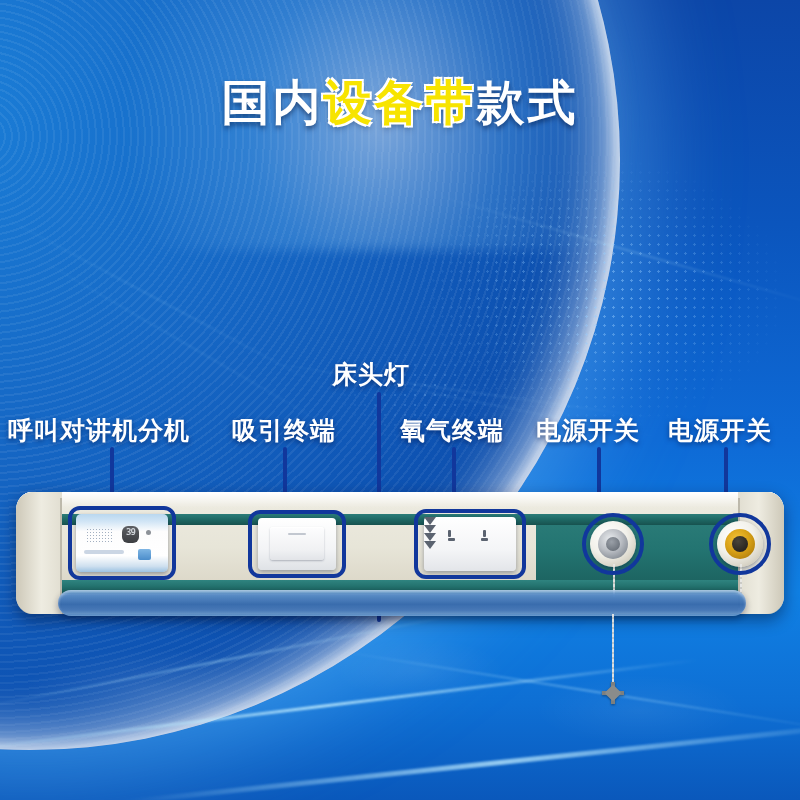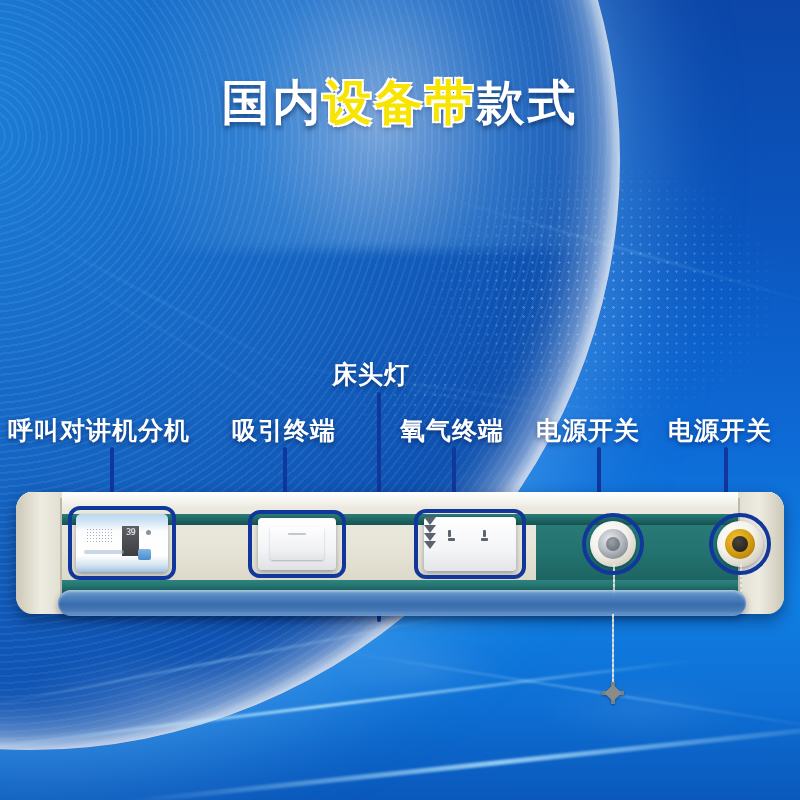--- a/index.html
+++ b/index.html
@@ -166,21 +166,21 @@
     position:absolute;left:60px;top:22px;width:92px;height:58px;border-radius:5px;
     background:linear-gradient(180deg,#b9d7ef 0%,#cfe4f5 12%,#fdfdfd 30%,#ffffff 72%,#cfe0ef 90%,#9cc2e2 100%);
     box-shadow:0 2px 4px rgba(0,20,60,.35);
   }
   .ic-grille{
     position:absolute;left:10px;top:14px;width:28px;height:14px;
     background-image:radial-gradient(circle, rgba(120,140,165,.85) .8px, transparent 1px);
     background-size:3px 3px;opacity:.8;
   }
   .ic-lcd{
-    position:absolute;left:46px;top:12px;width:17px;height:30px;border-radius:0;
+    position:absolute;left:46px;top:12px;width:17px;height:17px;border-radius:6px;
     background:linear-gradient(180deg,#5d5f63,#3c3e42);
     color:#cfd3d8;font-size:9px;font-weight:bold;line-height:13px;text-align:center;
     font-family:"DejaVu Sans Mono","Liberation Mono",monospace;letter-spacing:-1px;
   }
   .ic-dot{position:absolute;left:70px;top:16px;width:5px;height:5px;border-radius:50%;background:#8d9298;}
   .ic-bar{position:absolute;left:8px;top:36px;width:40px;height:4px;border-radius:2px;background:rgba(160,180,205,.55);}
   .ic-btn{position:absolute;left:62px;top:35px;width:13px;height:11px;border-radius:2px;background:linear-gradient(180deg,#7fb6e4,#4b8dcb);}
 
   
   .switch-plate{

